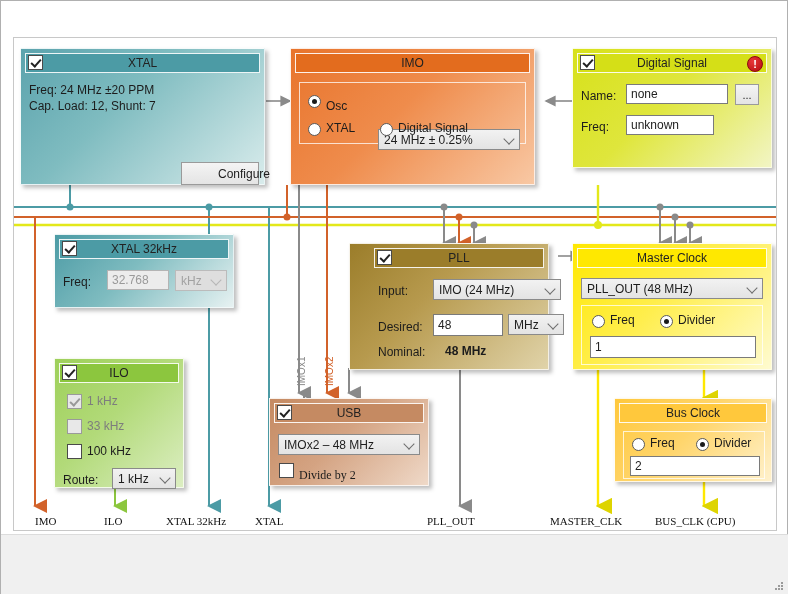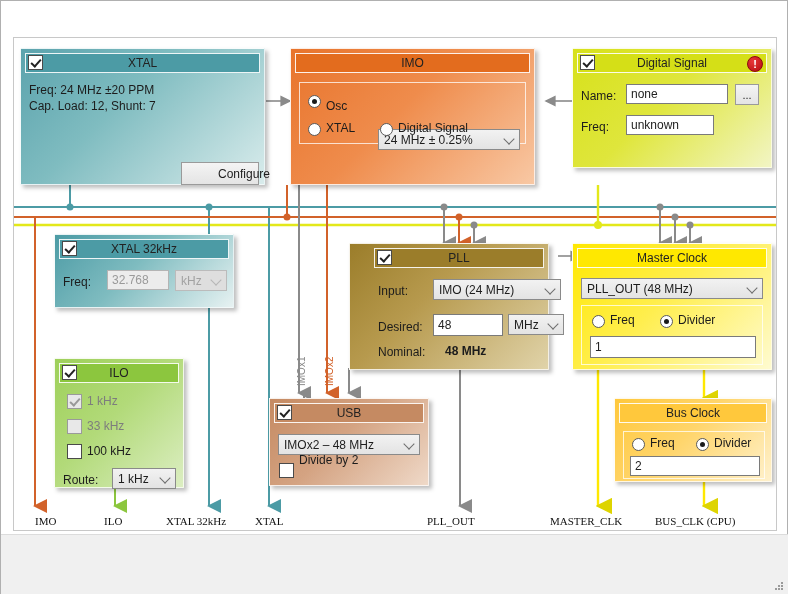--- a/index.html
+++ b/index.html
@@ -377,21 +377,21 @@
       <div class="hdr" style="background:#c58a62;">
         <span class="cb checked hcb"></span>
         <span>USB</span>
       </div>
       <div class="body">
         <div class="cmb" style="left:8px; top:11px; width:142px;">
           <span>IMOx2 – 48 MHz</span>
           <span class="arr"></span>
         </div>
         <span class="cb" style="position:absolute; left:9px; top:40px;"></span>
-        <span class="lbl" style="left:29px; top:30px;">Divide by 2</span>
+        <span class="lbl" style="left:29px; top:45px;font-family:Liberation Serif, serif;">Divide by 2</span>
       </div>
     </div>
 
     <div class="blk" id="blk-mclk" style="left:558px; top:205px; width:200px; height:127px;
                 background: linear-gradient(135deg,#ffe800 0%, #ffee4e 45%, #fffbd0 100%);">
       <div class="hdr" style="background:#ffe800;">
         <span>Master Clock</span>
       </div>
       <div class="body">
         <div class="cmb" style="left:8px; top:10px; width:182px;">

